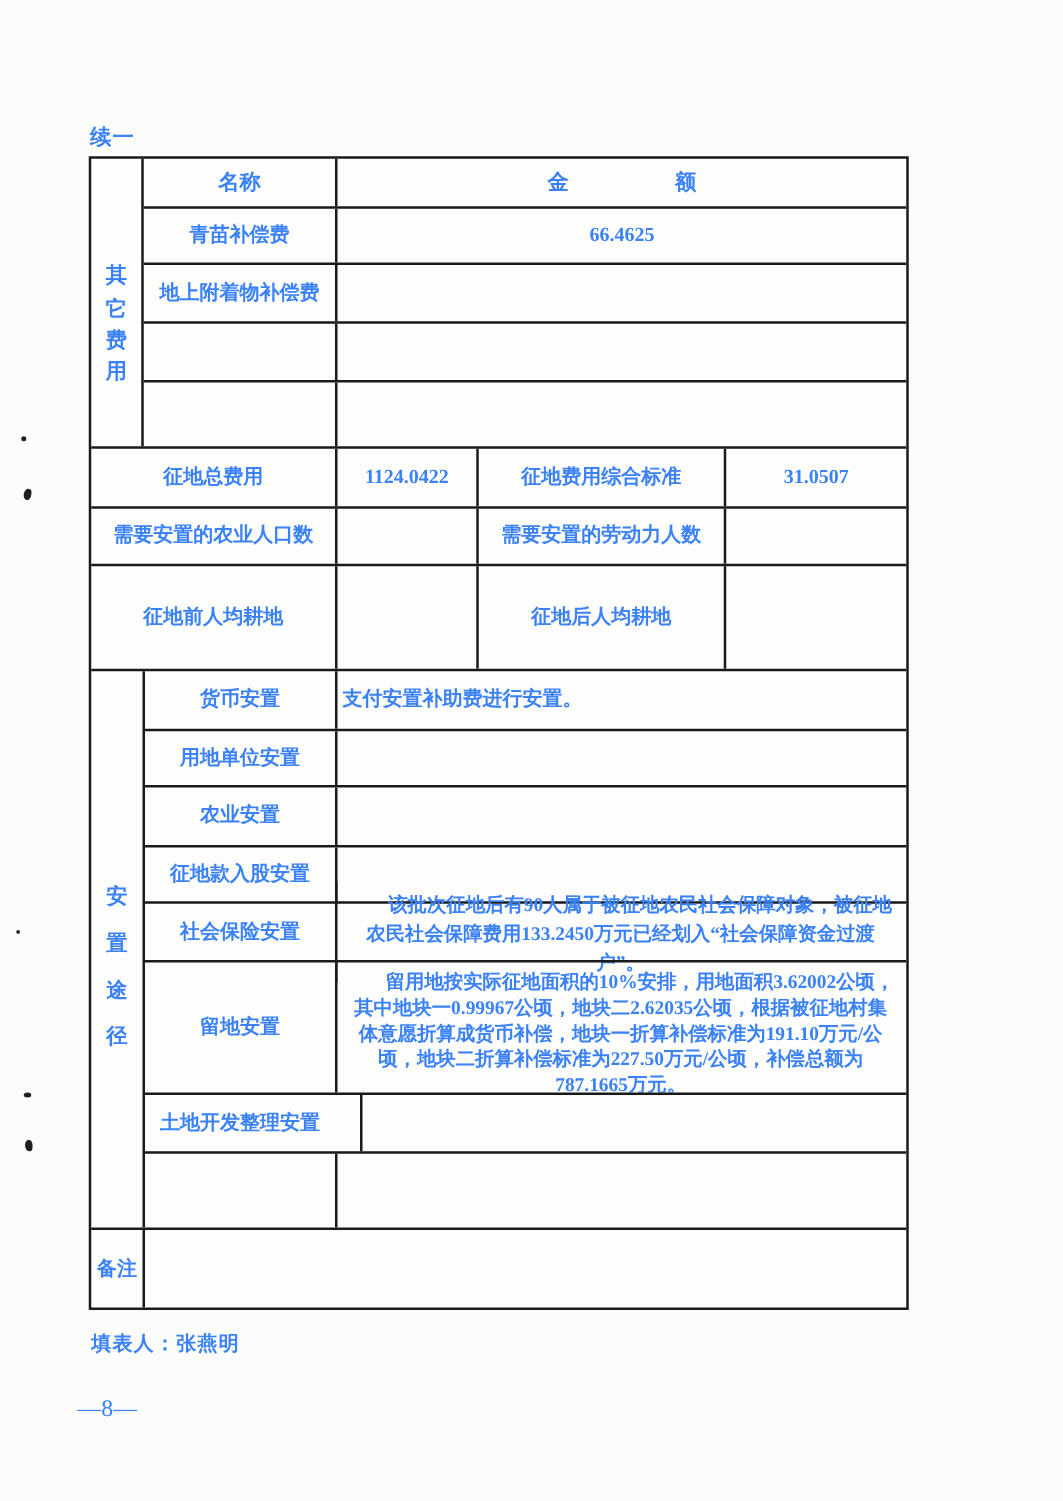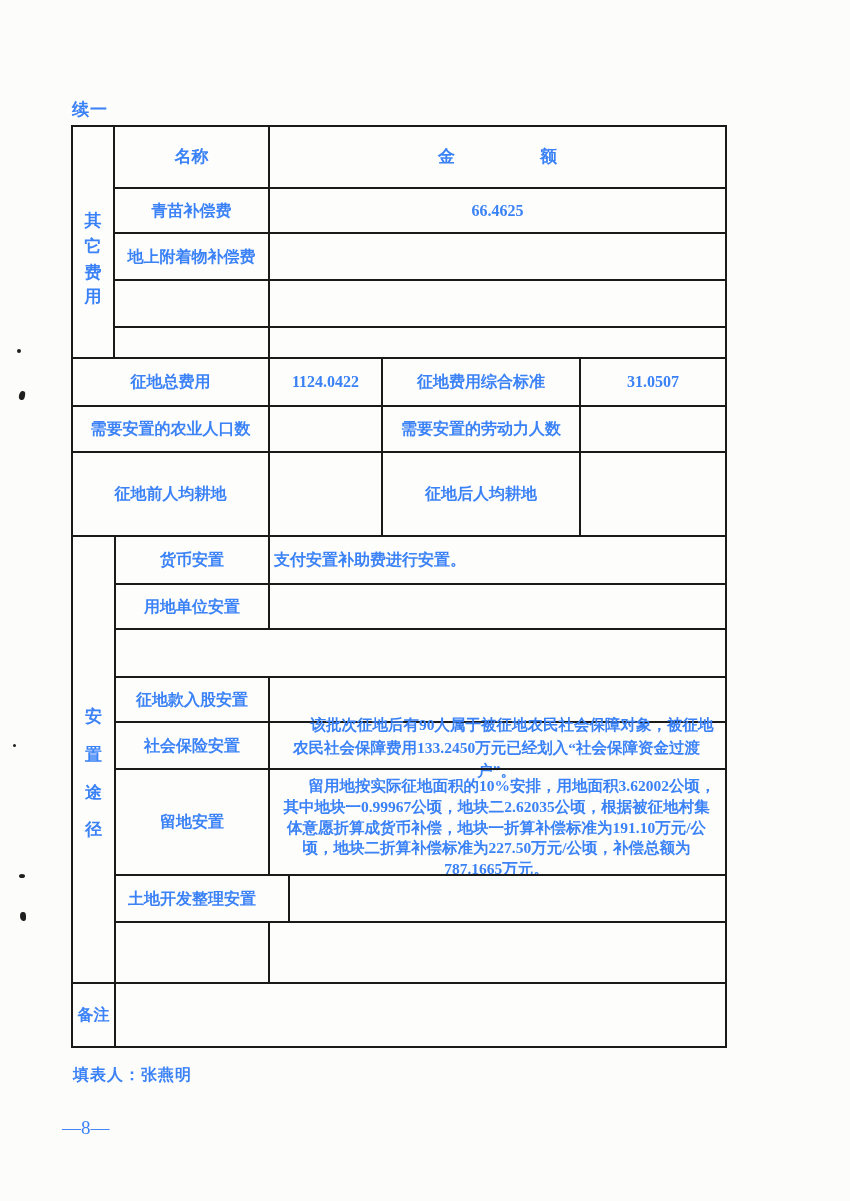--- a/index.html
+++ b/index.html
@@ -47,21 +47,21 @@
     width:42px; box-sizing:border-box;
     border-right:2px solid #1a1a1a;
     display:flex; align-items:center; justify-content:center;
   }
   .vlabel {
     writing-mode:vertical-rl; text-orientation:upright;
     font-size:17px;
   }
   .vlabel.sp26 { letter-spacing:26px; margin-top:13px; }
   .vlabel.sp38 { letter-spacing:38px; margin-top:19px; }
-  .s1-r1 { height:60px; } .s1-r2 { height:45px; }
+  .s1-r1 { height:38px; } .s1-r2 { height:45px; }
   .s1-r3 { height:47px; } .s1-r4 { height:47px; }
   .s1-r5 { flex:1; }
   .c-name  { width:153px; }
   .hdr { font-size:17px; }
   
   .s2-row { height:46px; }
   .s2-row:last-child { flex:1; }
   .c-a { width:195px; } .c-b { width:113px; } .c-c { width:198px; }
   
   .vcol3 { width:43px; }
@@ -166,20 +166,21 @@
       <div class="rows">
         <div class="row s3-r1">
           <div class="cell c-name3 center">货币安置</div>
           <div class="cell flex1 content-plain">支付安置补助费进行安置。</div>
         </div>
         <div class="row s3-r2">
           <div class="cell c-name3 center">用地单位安置</div>
           <div class="cell flex1 content-plain"></div>
         </div>
         <div class="row s3-r3">
+          <div class="cell c-name3 center">农业安置</div>
           <div class="cell flex1 content-plain"></div>
         </div>
         <div class="row s3-r4">
           <div class="cell c-name3 center">征地款入股安置</div>
           <div class="cell flex1 content-plain"></div>
         </div>
         <div class="row s3-r5">
           <div class="cell c-name3 center">社会保险安置</div>
           <div class="cell flex1 para lh23">该批次征地后有90人属于被征地农民社会保障对象，被征地农民社会保障费用133.2450万元已经划入“社会保障资金过渡户”。</div>
         </div>

